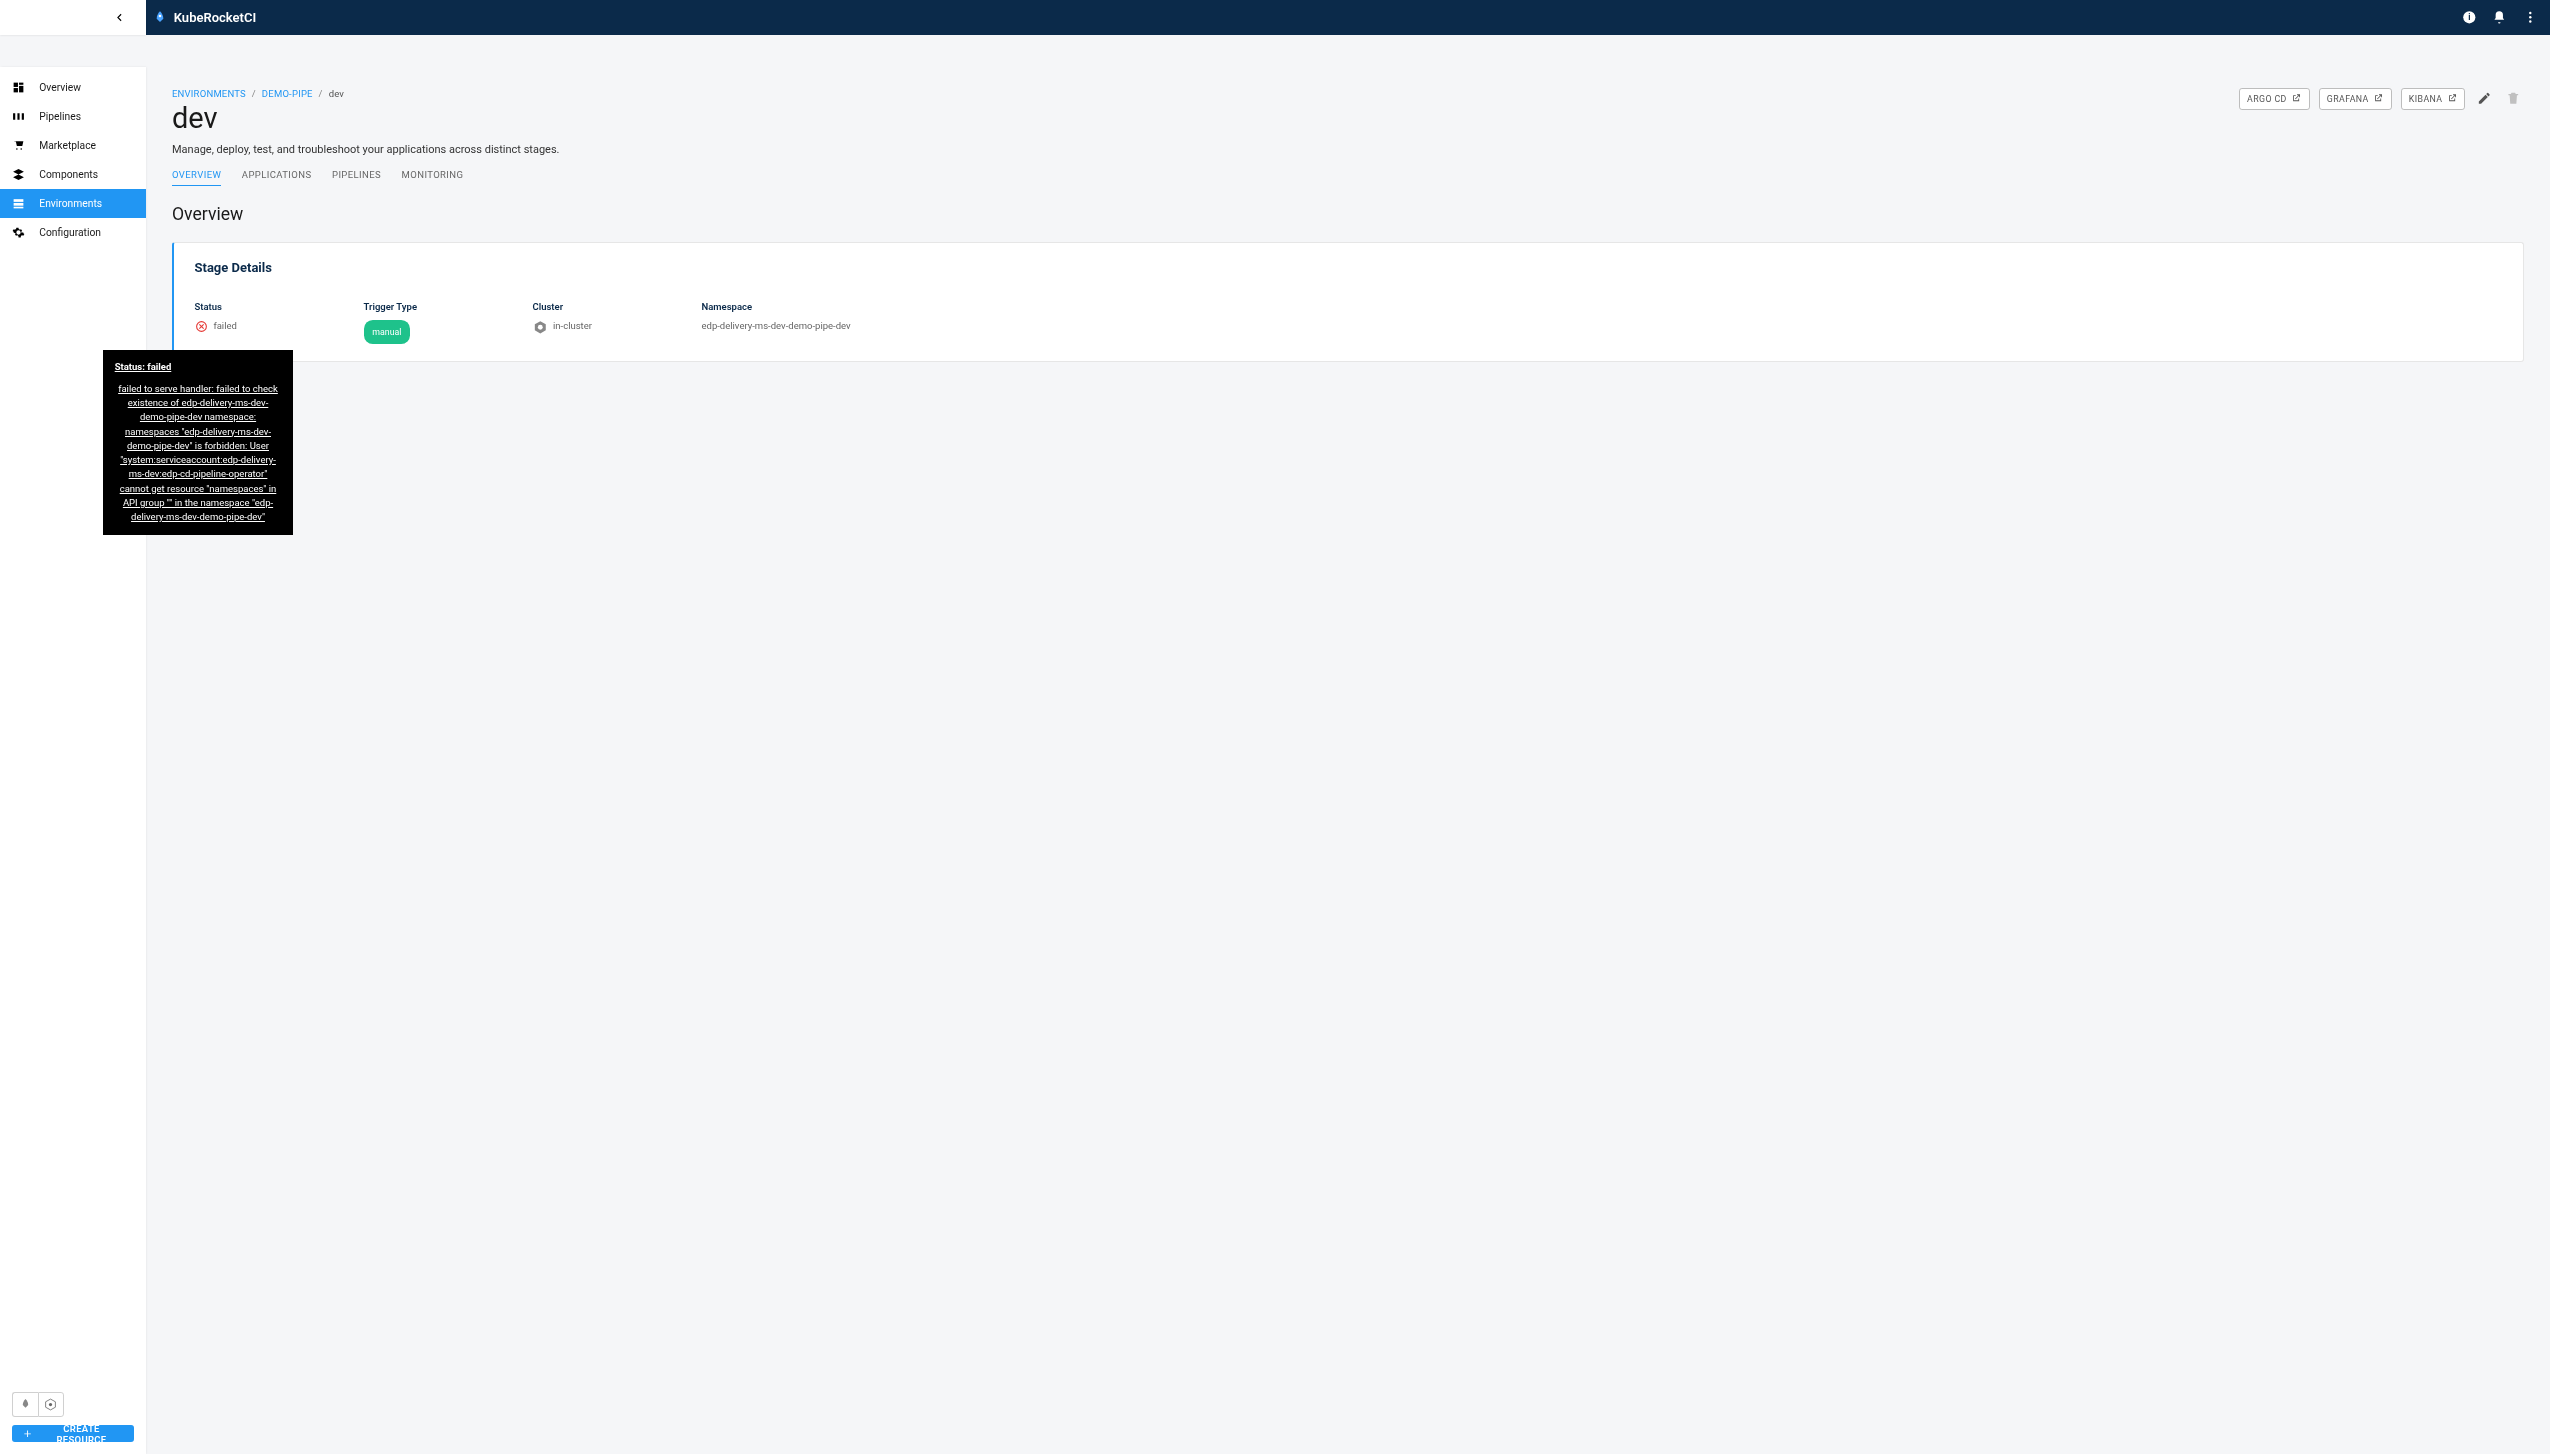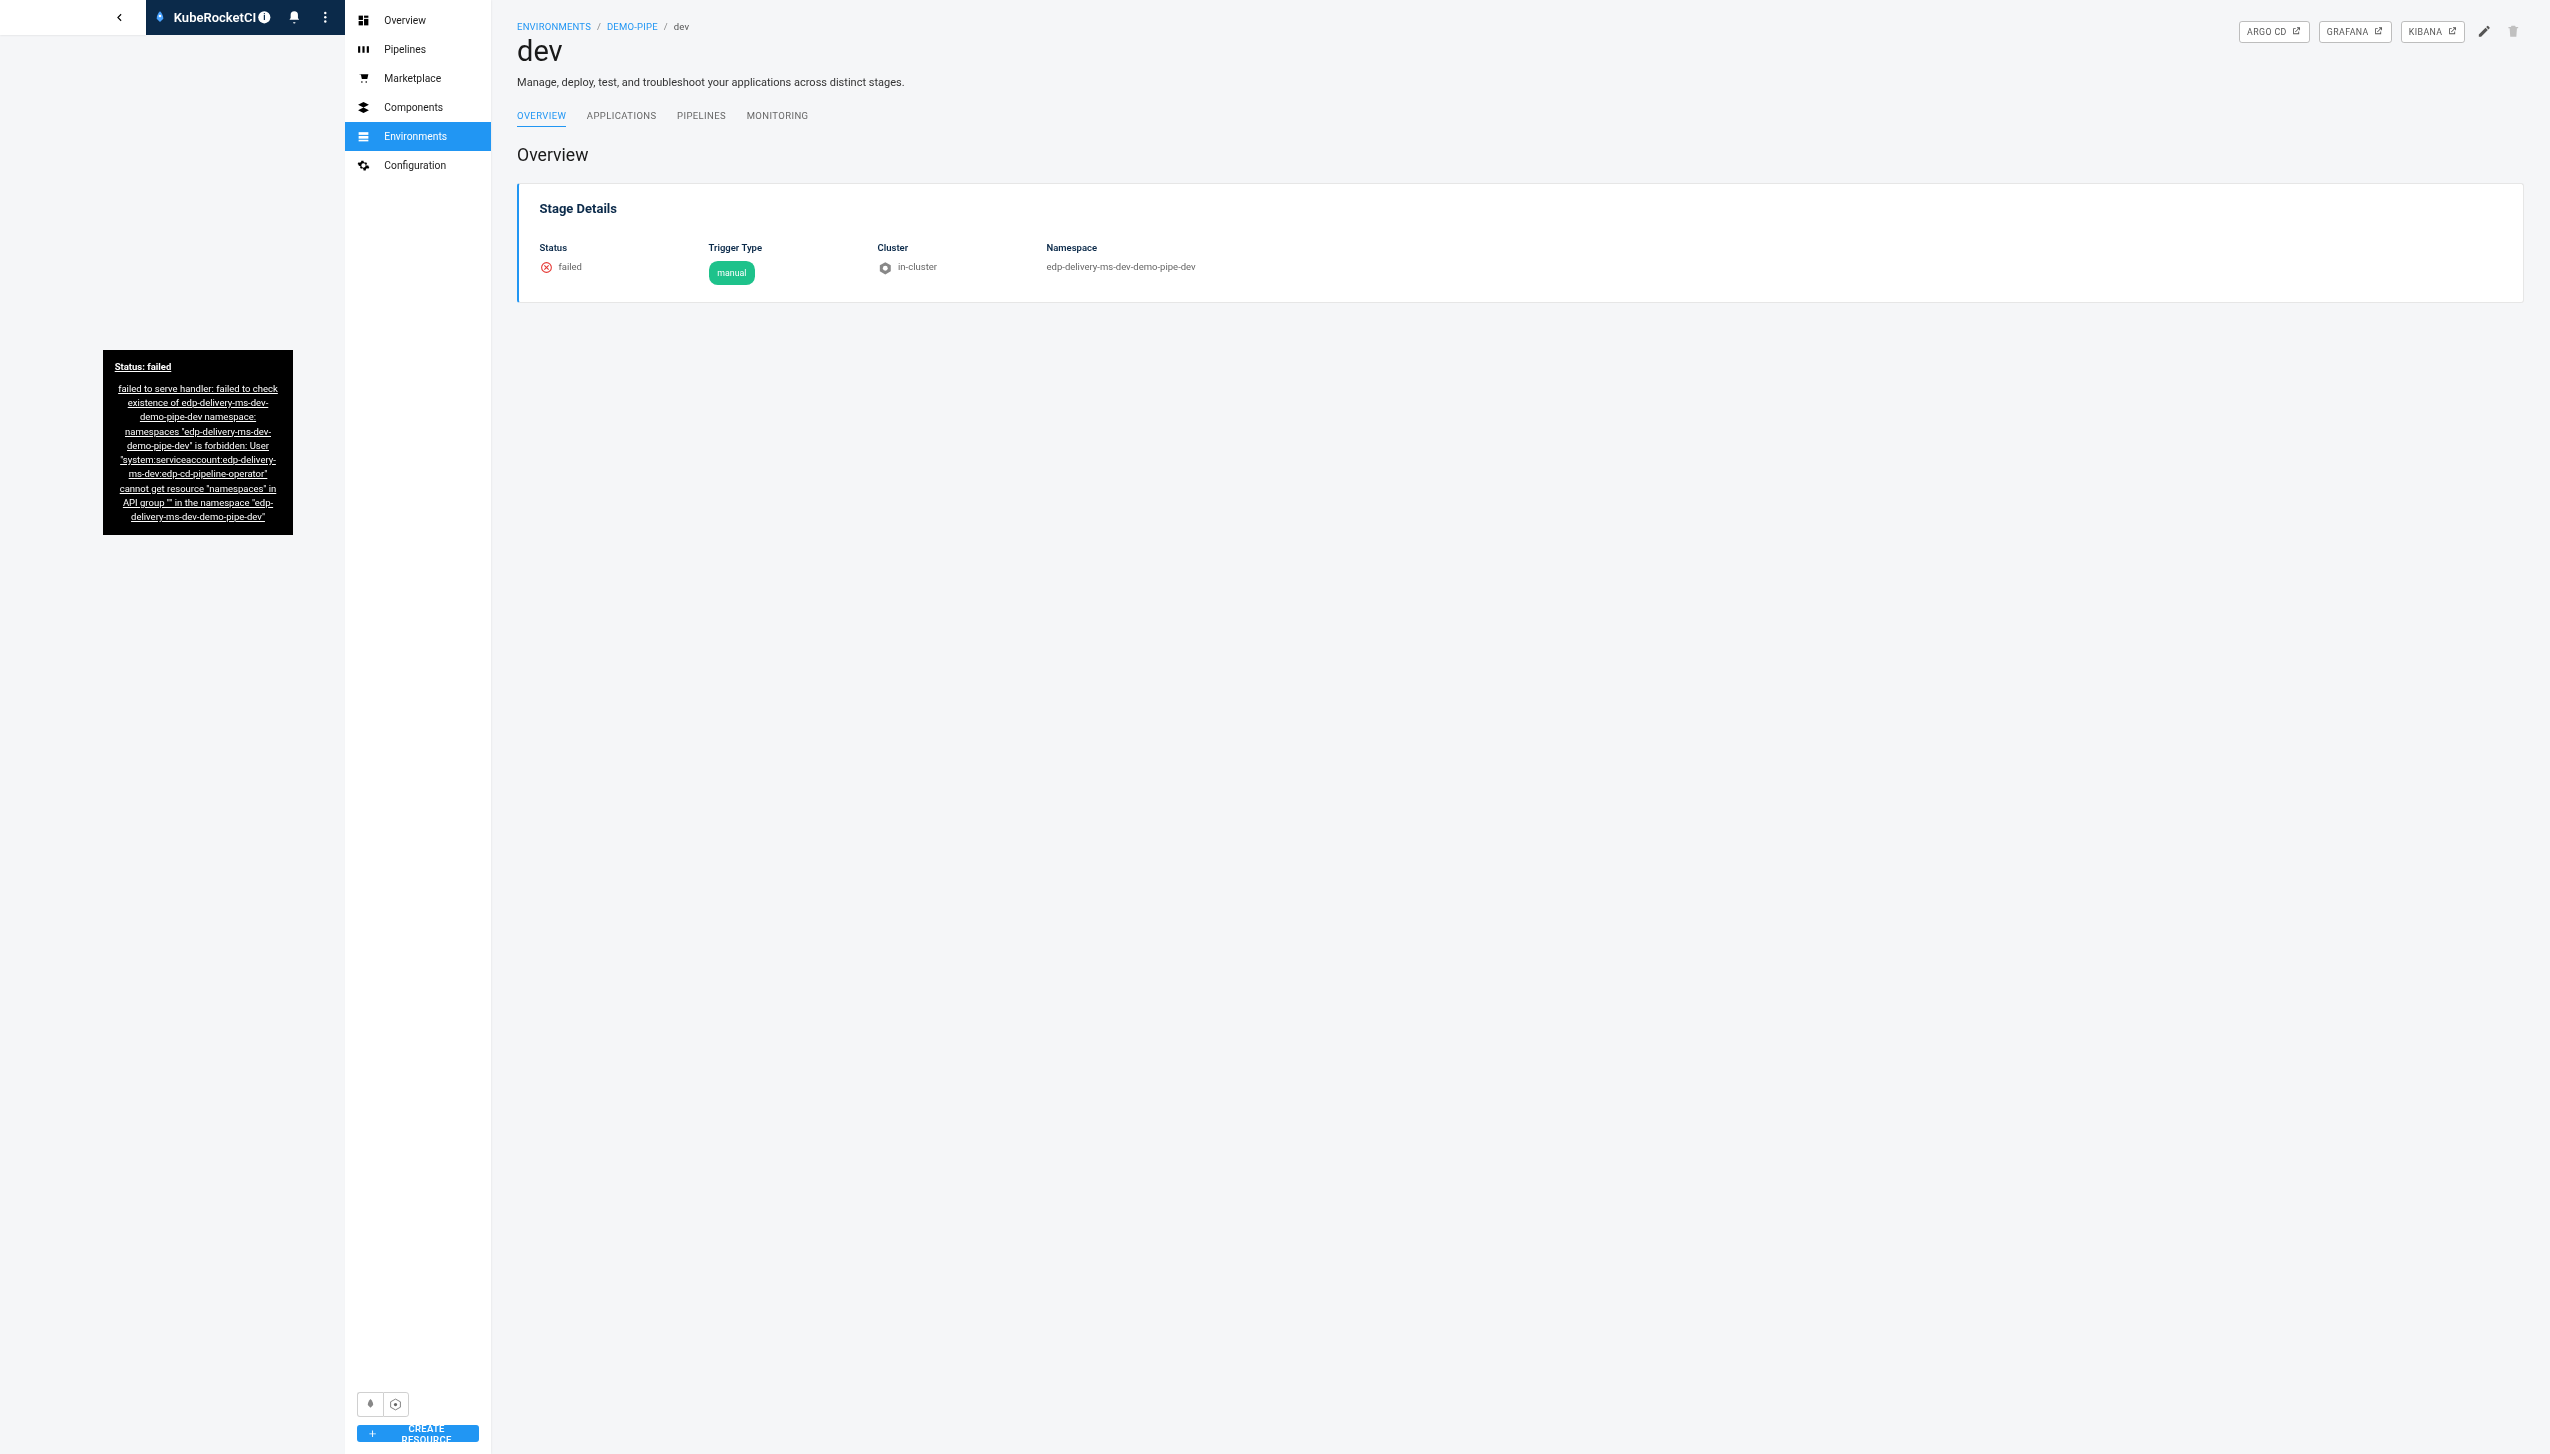--- a/index.html
+++ b/index.html
@@ -1,18 +1,18 @@
 <!DOCTYPE html>
 <html style="font-size:11.7px"><head>
 <meta charset="utf-8">
 <style>
 * { margin: 0; padding: 0; box-sizing: border-box; font-family: -apple-system, BlinkMacSystemFont, "Segoe UI", Roboto, "Helvetica Neue", Arial, sans-serif; }
 body { background: #f5f6f8; color: #1a1a1a; overflow: hidden; }
 
-.app { display: flex; height: 100vh; }
+.app { display: flex; flex-direction: column; height: 100vh; gap: 32px; }
 
 .topbar {
   height: 35px;
   background: #0b2a4a;
   display: flex;
   align-items: center;
   padding: 0 11.7px;
   position: relative;
   z-index: 100;
 }
@@ -80,21 +80,21 @@
 
 .main { flex: 1; overflow: auto; padding: 20.5px 26px; position: relative; }
 
 .page-header { display: flex; align-items: flex-start; justify-content: space-between; gap: 14.6px; }
 .breadcrumbs { display: flex; align-items: center; gap: 5.9px; font-size: 9.5px; letter-spacing: 0.2px; margin-bottom: 2.9px; }
 .breadcrumbs .crumb { color: #2196f3; cursor: pointer; text-transform: uppercase; }
 .breadcrumbs .sep { color: #888; }
 .breadcrumbs .current { color: #555; }
 
 .page-title { font-size: 29px; font-weight: 400; color: #1a1a1a; margin-bottom: 7.3px; }
-.page-subtitle { font-size: 11px; color: #333; margin-bottom: 15px; }
+.page-subtitle { font-size: 11px; color: #333; margin-bottom: 7px; }
 
 .header-actions { display: flex; align-items: center; gap: 8.8px; justify-content: flex-end; }
 .link-btn {
   border: 0.7px solid #bdbdbd; background: #fff; border-radius: 2.9px; height: 22px;
   padding: 0 7.3px; font-size: 8.8px; letter-spacing: 0.4px; color: #555;
   display: flex; align-items: center; gap: 4.4px; cursor: pointer;
 }
 .link-btn svg { width: 10.3px; height: 10.3px; fill: #555; }
 .icon-action { width: 20.5px; height: 20.5px; display: flex; align-items: center; justify-content: center; cursor: pointer; }
 .icon-action svg { width: 14.6px; height: 14.6px; fill: #555; }

